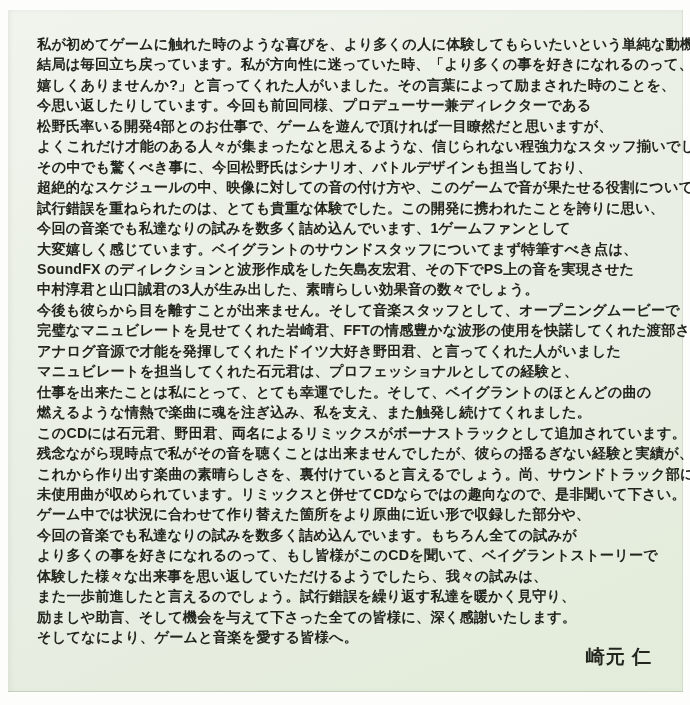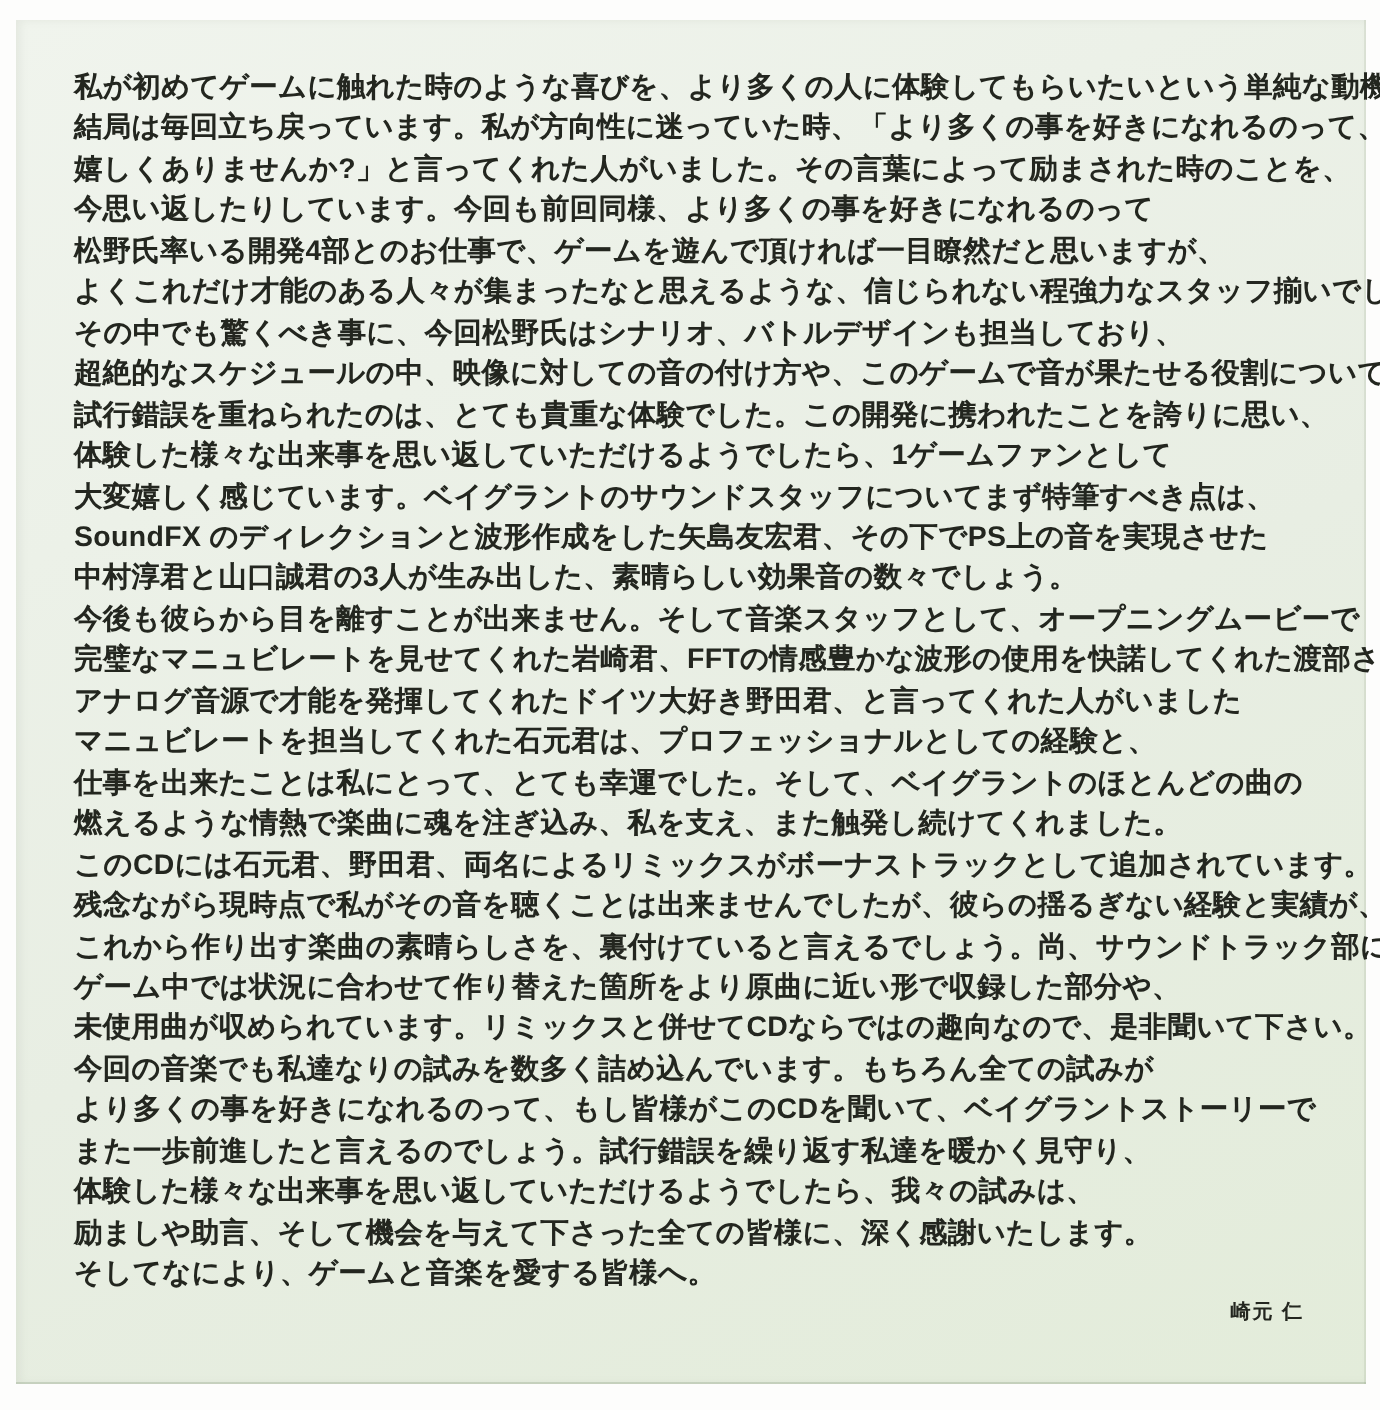--- a/index.html
+++ b/index.html
@@ -37,59 +37,59 @@
     font-size: 14.2px;
     line-height: 20.45px;
     font-weight: bold;
     letter-spacing: 0.2px;
     color: #23261f;
   }
   .signature {
     position: absolute;
     top: 637px;
     right: 31px;
-    font-size: 10px;
+    font-size: 19px;
     line-height: 20.45px;
     font-weight: bold;
     letter-spacing: 1px;
     color: #23261f;
   }
 </style>
 </head>
 <body>
 
 <div class="scan">
   <div class="paper">
     <div class="text-block" id="lines-container">
         <div class="line">私が初めてゲームに触れた時のような喜びを、より多くの人に体験してもらいたいという単純な動機に、</div>
         <div class="line">結局は毎回立ち戻っています。私が方向性に迷っていた時、「より多くの事を好きになれるのって、</div>
         <div class="line">嬉しくありませんか?」と言ってくれた人がいました。その言葉によって励まされた時のことを、</div>
-        <div class="line">今思い返したりしています。今回も前回同様、より多くの事を好きになれるのって</div>
+        <div class="line">今思い返したりしています。今回も前回同様、プロデューサー兼ディレクターである</div>
         <div class="line">松野氏率いる開発4部とのお仕事で、ゲームを遊んで頂ければ一目瞭然だと思いますが、</div>
         <div class="line">よくこれだけ才能のある人々が集まったなと思えるような、信じられない程強力なスタッフ揃いでした。</div>
         <div class="line">その中でも驚くべき事に、今回松野氏はシナリオ、バトルデザインも担当しており、</div>
         <div class="line">超絶的なスケジュールの中、映像に対しての音の付け方や、このゲームで音が果たせる役割について</div>
         <div class="line">試行錯誤を重ねられたのは、とても貴重な体験でした。この開発に携われたことを誇りに思い、</div>
-        <div class="line">体験した様々な出来事を思い返していただけるようでしたら、1ゲームファンとして</div>
+        <div class="line">今回の音楽でも私達なりの試みを数多く詰め込んでいます、1ゲームファンとして</div>
         <div class="line">大変嬉しく感じています。ベイグラントのサウンドスタッフについてまず特筆すべき点は、</div>
         <div class="line">SoundFX のディレクションと波形作成をした矢島友宏君、その下でPS上の音を実現させた</div>
         <div class="line">中村淳君と山口誠君の3人が生み出した、素晴らしい効果音の数々でしょう。</div>
         <div class="line">今後も彼らから目を離すことが出来ません。そして音楽スタッフとして、オープニングムービーで</div>
         <div class="line">完璧なマニュビレートを見せてくれた岩崎君、FFTの情感豊かな波形の使用を快諾してくれた渡部さん、</div>
         <div class="line">アナログ音源で才能を発揮してくれたドイツ大好き野田君、と言ってくれた人がいました</div>
         <div class="line">マニュビレートを担当してくれた石元君は、プロフェッショナルとしての経験と、</div>
         <div class="line">仕事を出来たことは私にとって、とても幸運でした。そして、ベイグラントのほとんどの曲の</div>
         <div class="line">燃えるような情熱で楽曲に魂を注ぎ込み、私を支え、また触発し続けてくれました。</div>
         <div class="line">このCDには石元君、野田君、両名によるリミックスがボーナストラックとして追加されています。</div>
         <div class="line">残念ながら現時点で私がその音を聴くことは出来ませんでしたが、彼らの揺るぎない経験と実績が、</div>
         <div class="line">これから作り出す楽曲の素晴らしさを、裏付けていると言えるでしょう。尚、サウンドトラック部に関して、</div>
+        <div class="line">未使用曲が収められています。リミックスと併せてCDならではの趣向なので、是非聞いて下さい。</div>
         <div class="line">ゲーム中では状況に合わせて作り替えた箇所をより原曲に近い形で収録した部分や、</div>
-        <div class="line">未使用曲が収められています。リミックスと併せてCDならではの趣向なので、是非聞いて下さい。</div>
         <div class="line">今回の音楽でも私達なりの試みを数多く詰め込んでいます。もちろん全ての試みが</div>
         <div class="line">より多くの事を好きになれるのって、もし皆様がこのCDを聞いて、ベイグラントストーリーで</div>
+        <div class="line">体験した様々な出来事を思い返していただけるようでしたら、我々の試みは、</div>
         <div class="line">また一歩前進したと言えるのでしょう。試行錯誤を繰り返す私達を暖かく見守り、</div>
-        <div class="line">体験した様々な出来事を思い返していただけるようでしたら、我々の試みは、</div>
         <div class="line">励ましや助言、そして機会を与えて下さった全ての皆様に、深く感謝いたします。</div>
         <div class="line">そしてなにより、ゲームと音楽を愛する皆様へ。</div>
       </div>
     <div class="signature">崎元 仁</div>
   </div>
 </div>
 
 </body></html>

